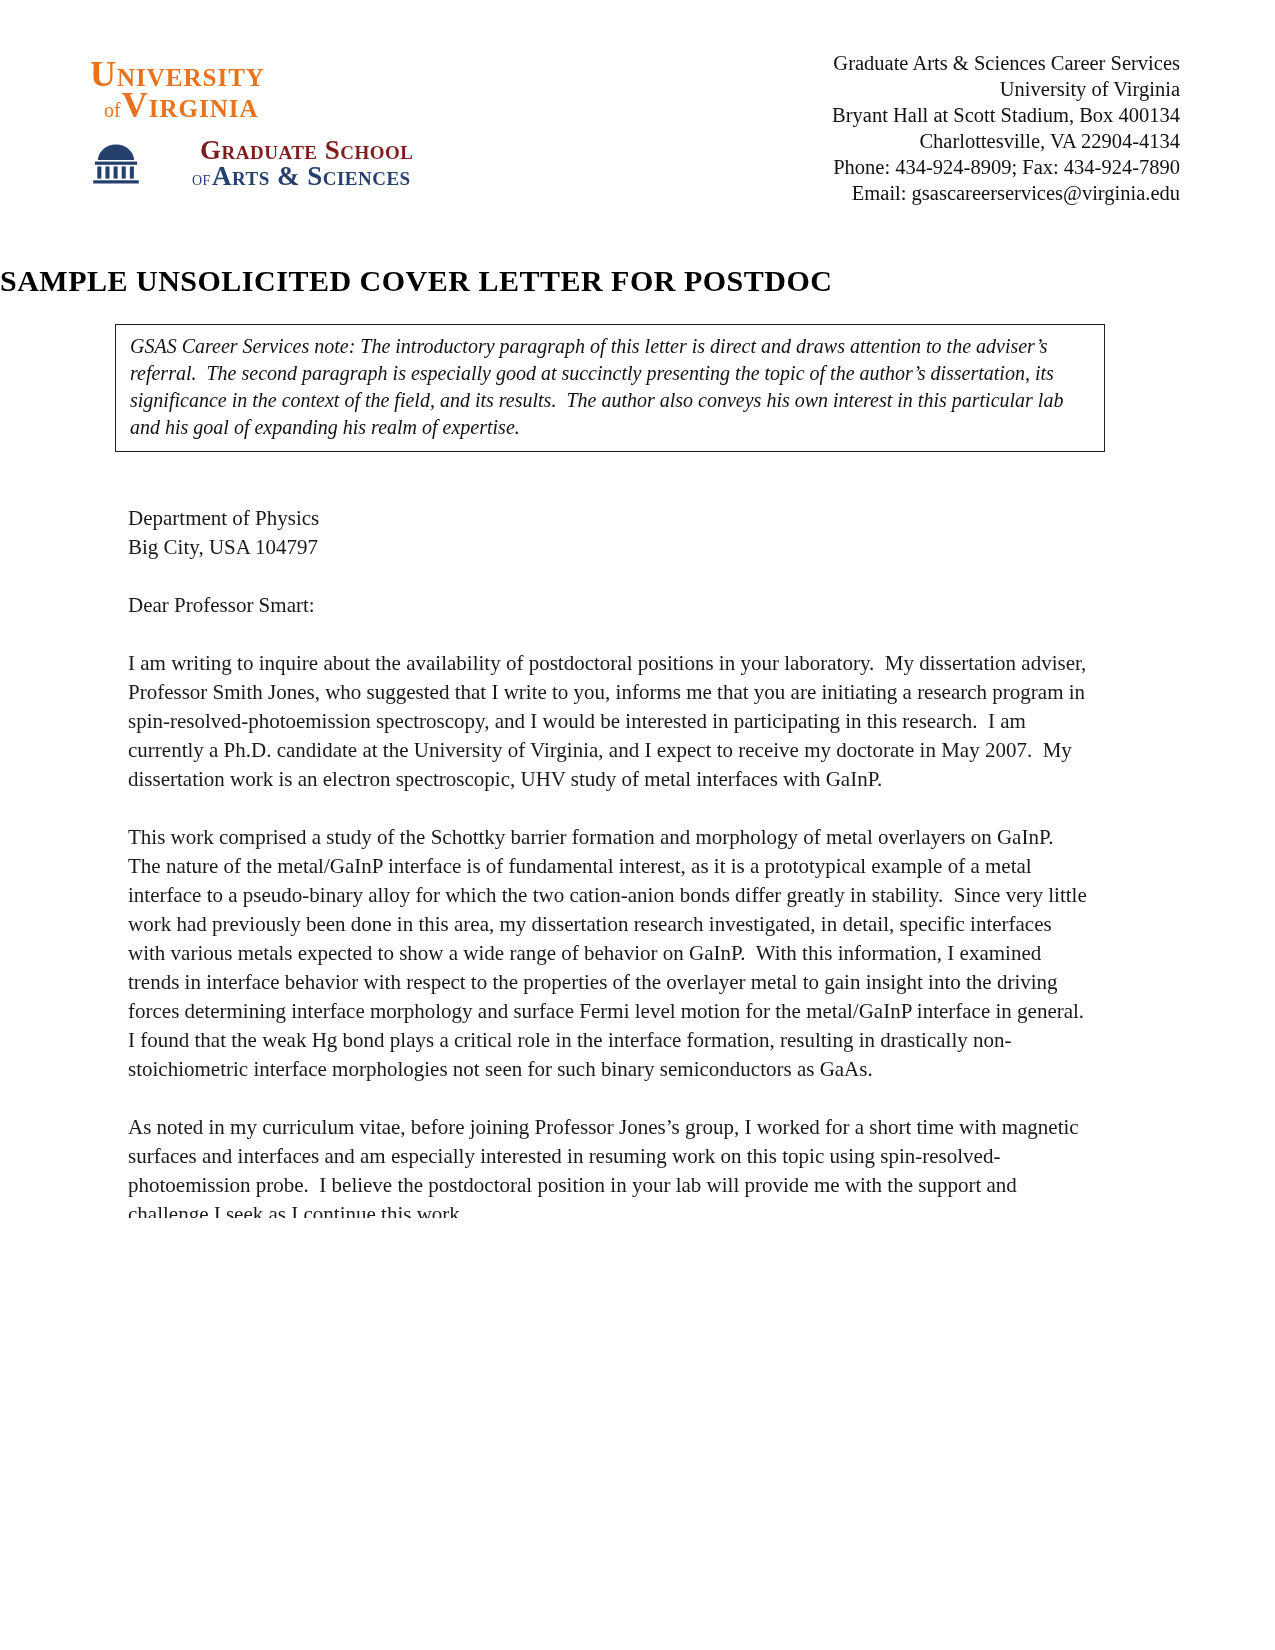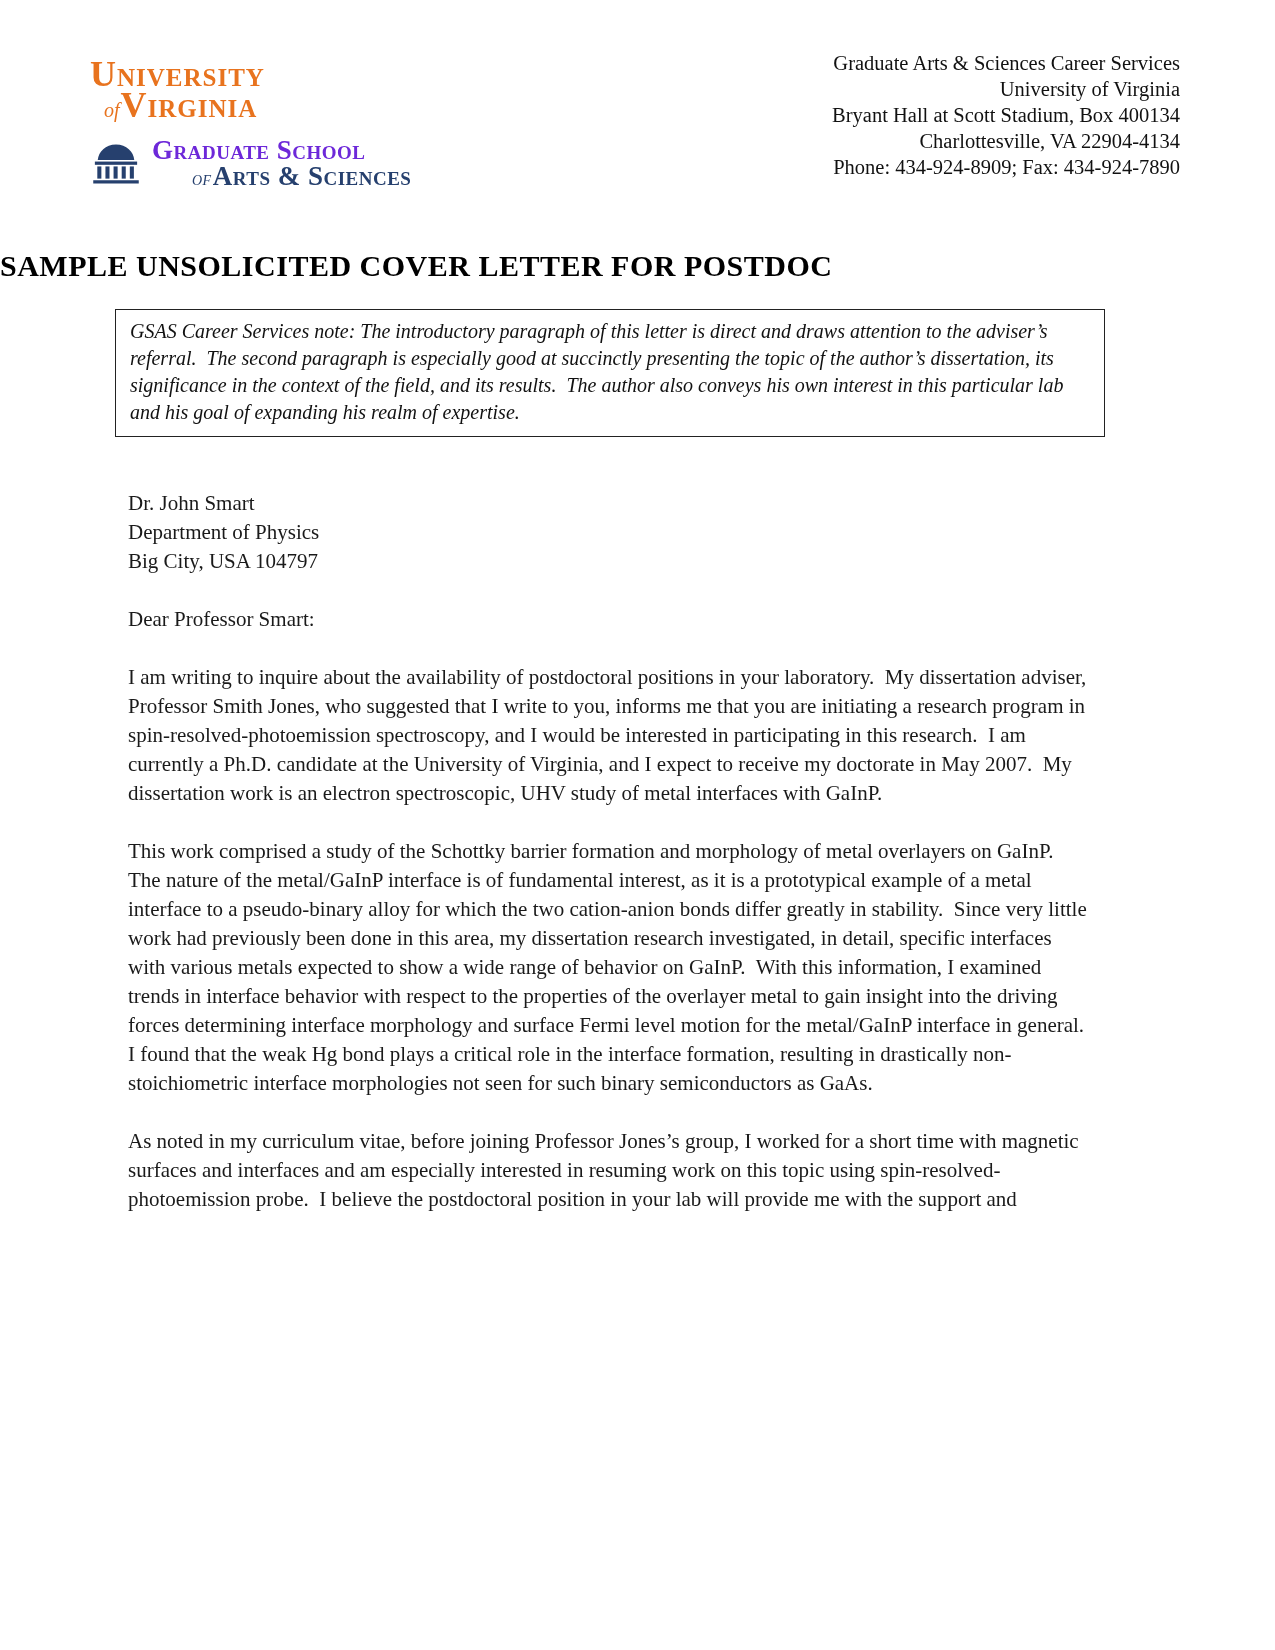--- a/index.html
+++ b/index.html
@@ -35,21 +35,20 @@
     font-weight: bold;
     font-size: 36px;
     line-height: 32px;
     letter-spacing: 1px;
   }
   .uv-line2 {
     margin-left: 14px;
     line-height: 30px;
   }
   .uv-line2 .of, .gs-line2 .of {
-    font-style: italic;
     font-size: 20px;
     margin-right: 1px;
   }
   .uv-line2 .big {
     font-variant: small-caps;
     font-weight: bold;
     font-size: 36px;
     letter-spacing: 1px;
   }
   .logo-bottom {
@@ -151,47 +150,47 @@
             <rect x="6" y="22" width="52" height="4"></rect>
             <rect x="9" y="28" width="5" height="15"></rect>
             <rect x="19" y="28" width="5" height="15"></rect>
             <rect x="29" y="28" width="5" height="15"></rect>
             <rect x="39" y="28" width="5" height="15"></rect>
             <rect x="49" y="28" width="5" height="15"></rect>
             <rect x="4" y="45" width="56" height="4"></rect>
           </g>
         </svg>
         <div>
-          <div class="gs-line1" style="color: #6d28d9;">Graduate School</div>
+          <div class="gs-line1" style="color: #7f1d1d; margin-left: 48px;">Graduate School</div>
           <div class="gs-line2" style="color: rgb(38, 64, 110);">
             <span class="of">of</span><span>Arts &amp; Sciences</span>
           </div>
         </div>
       </div>
     </div>
 
     <div class="address">
       <div>Graduate Arts &amp; Sciences Career Services</div>
       <div>University of Virginia</div>
       <div>Bryant Hall at Scott Stadium, Box 400134</div>
       <div>Charlottesville, VA 22904-4134</div>
       <div>Phone: 434-924-8909; Fax: 434-924-7890</div>
+      <div>Email: gsascareerservices@virginia.edu</div>
     </div>
   </div>
 
   <h1 class="doc-title">SAMPLE UNSOLICITED COVER LETTER FOR POSTDOC</h1>
 
   <div class="note-box">
     <span class="note-text">GSAS Career Services note: The introductory paragraph of this letter is direct and draws attention to the adviser’s referral.  The second paragraph is especially good at succinctly presenting the topic of the author’s dissertation, its significance in the context of the field, and its results.  The author also conveys his own interest in this particular lab and his goal of expanding his realm of expertise.</span>
   </div>
 
   <div class="letter">
 
     <div class="recipient">
-      <div>Dr. John Smart</div>
       <div>Department of Physics</div>
       <div>Big City, USA 104797</div>
     </div>
 
 
     <p>Dear Professor Smart:</p>
 
     <p>I am writing to inquire about the availability of postdoctoral positions in your laboratory.  My dissertation adviser, Professor Smith Jones, who suggested that I write to you, informs me that you are initiating a research program in spin-resolved-photoemission spectroscopy, and I would be interested in participating in this research.  I am currently a Ph.D. candidate at the University of Virginia, and I expect to receive my doctorate in May 2007.  My dissertation work is an electron spectroscopic, UHV study of metal interfaces with GaInP.</p>
 
     <p>This work comprised a study of the Schottky barrier formation and morphology of metal overlayers on GaInP.  The nature of the metal/GaInP interface is of fundamental interest, as it is a prototypical example of a metal interface to a pseudo-binary alloy for which the two cation-anion bonds differ greatly in stability.  Since very little work had previously been done in this area, my dissertation research investigated, in detail, specific interfaces with various metals expected to show a wide range of behavior on GaInP.  With this information, I examined trends in interface behavior with respect to the properties of the overlayer metal to gain insight into the driving forces determining interface morphology and surface Fermi level motion for the metal/GaInP interface in general.  I found that the weak Hg bond plays a critical role in the interface formation, resulting in drastically non-stoichiometric interface morphologies not seen for such binary semiconductors as GaAs.</p>

